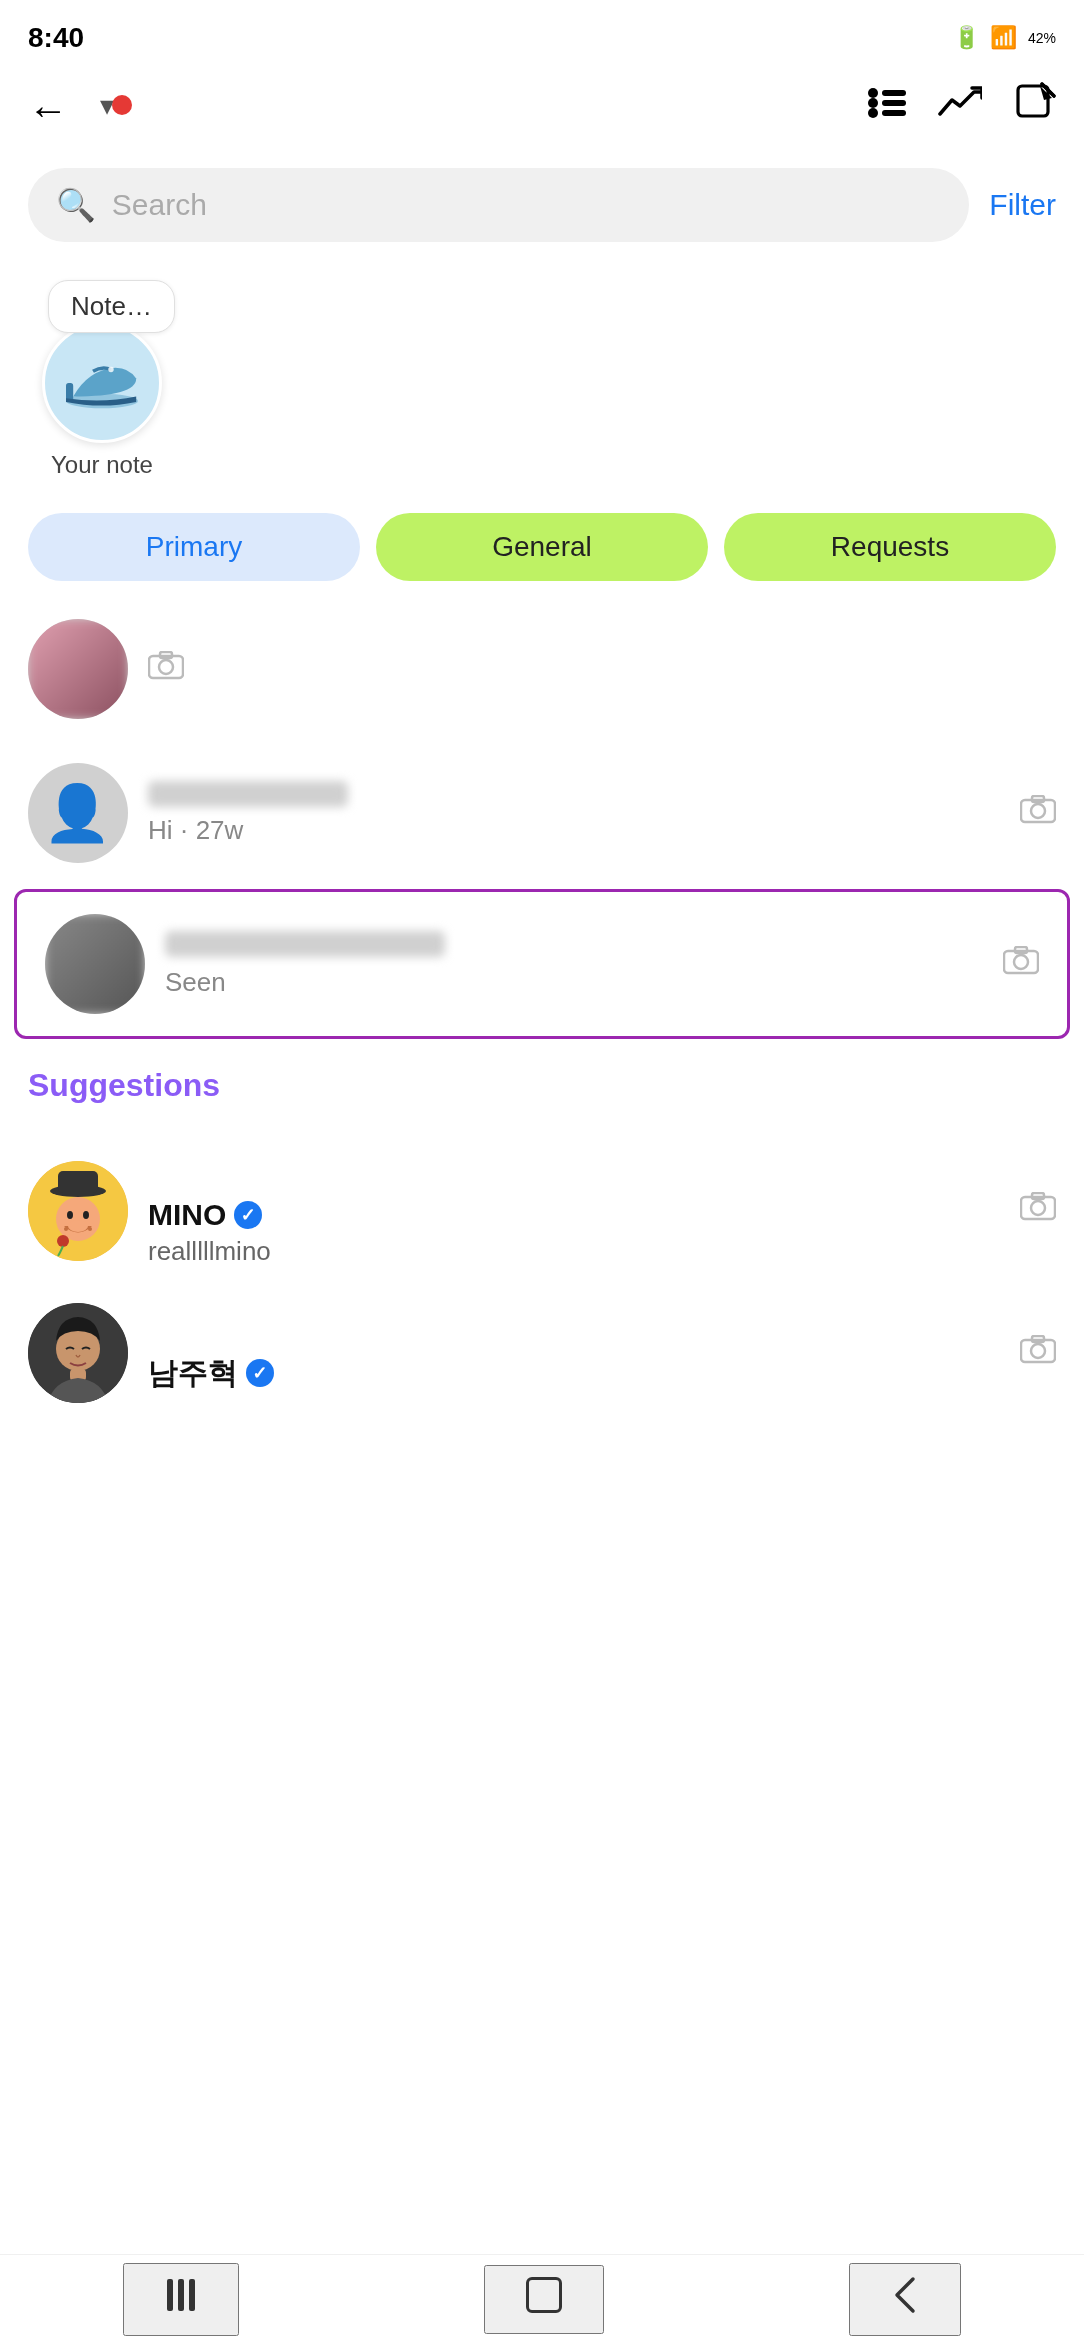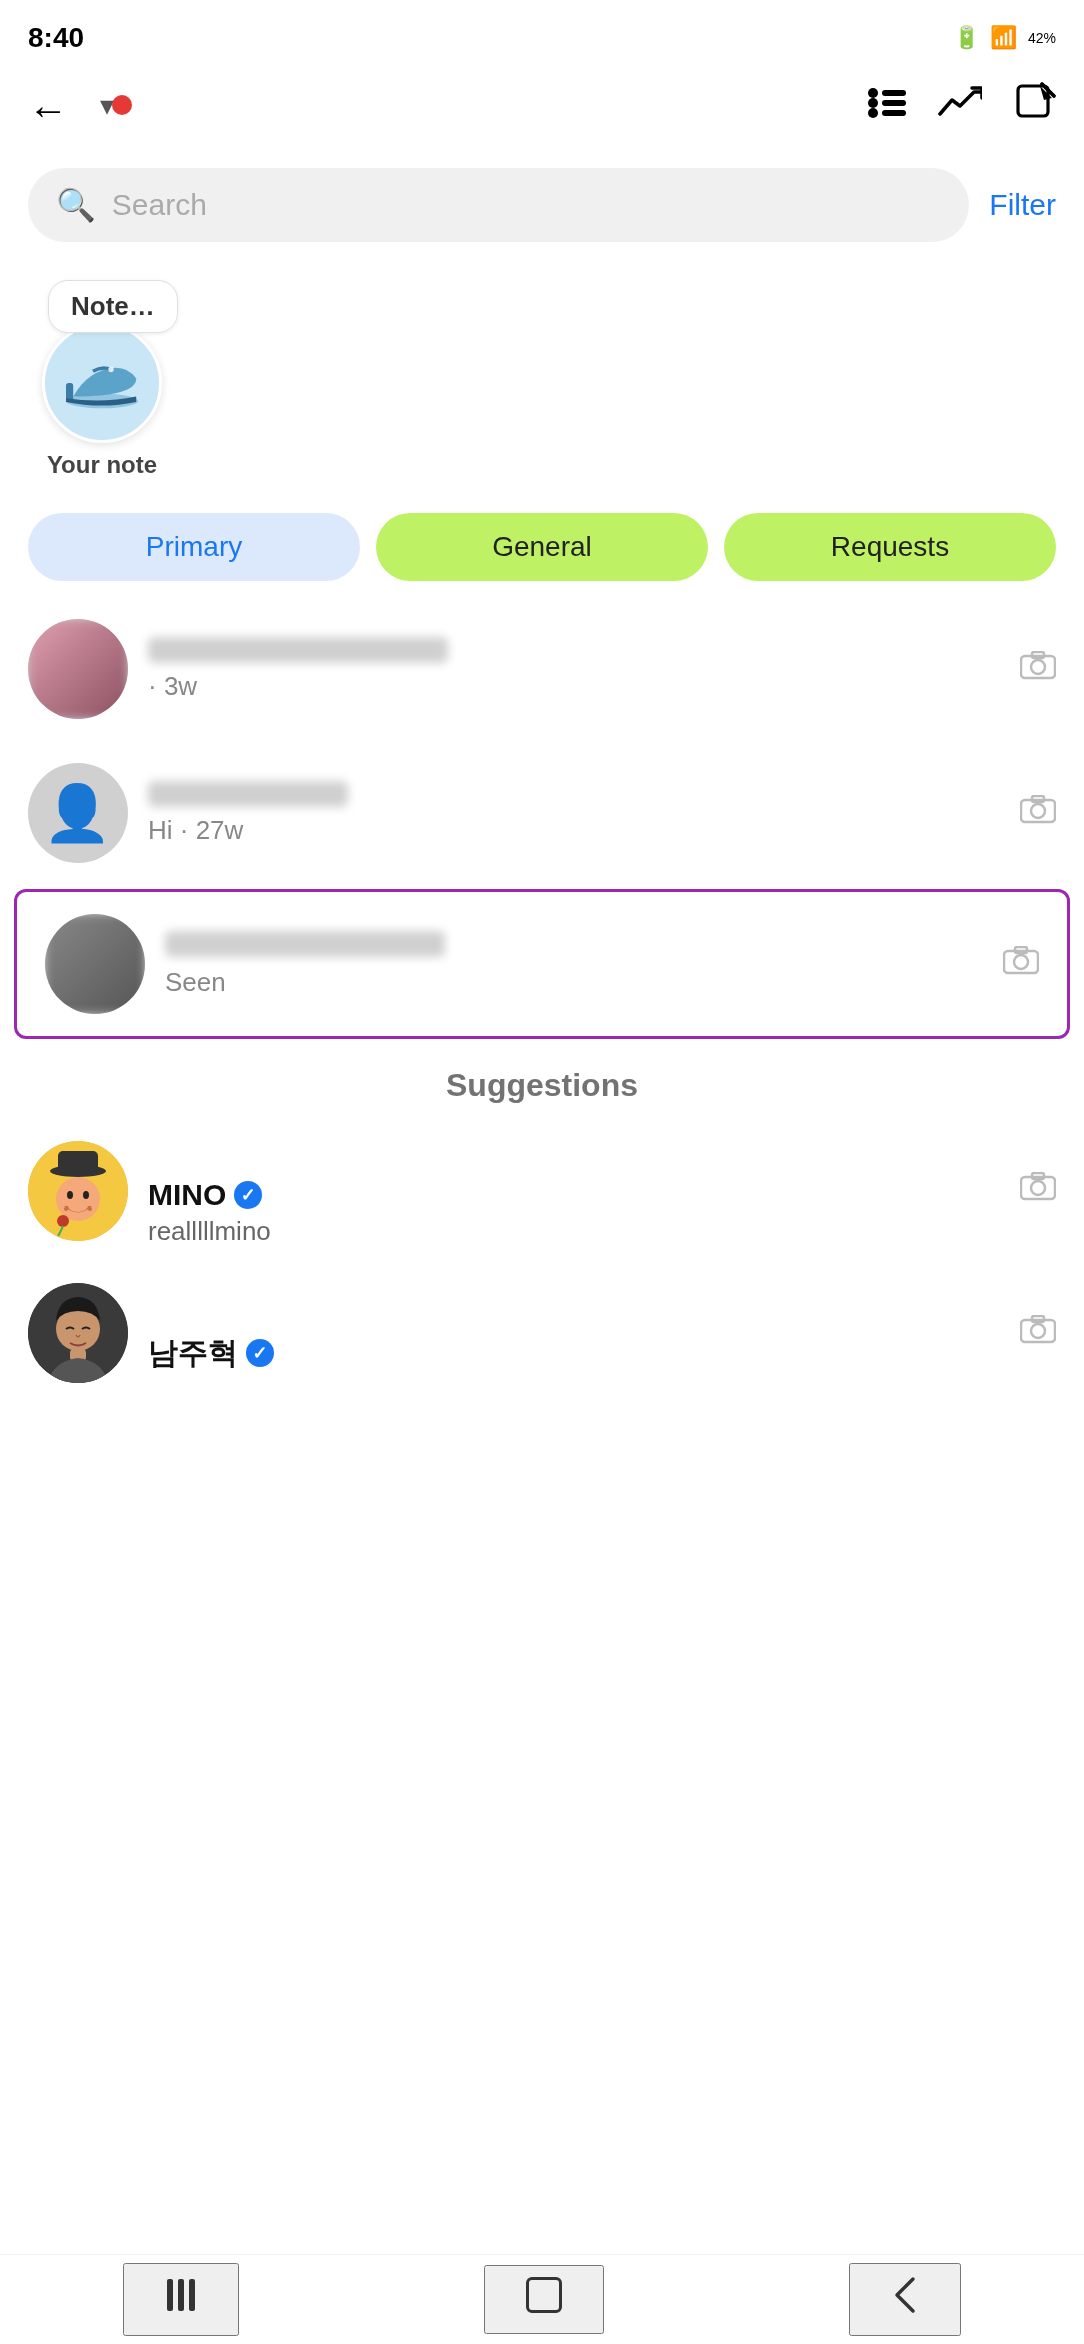--- a/index.html
+++ b/index.html
@@ -113,21 +113,20 @@
       font-size: 30px;
       color: #1a77f2;
       font-weight: 500;
       cursor: pointer;
       white-space: nowrap;
     }
 
     
     .your-note-section {
       padding: 20px 28px 10px 28px;
-      font-weight: bold;
     }
     .note-bubble {
       display: inline-block;
       background: #fff;
       border: 1.5px solid #e0e0e0;
       border-radius: 20px;
       padding: 10px 22px;
       font-size: 26px;
       color: #333;
       margin-bottom: -10px;
@@ -254,23 +253,22 @@
       font-size: 34px;
     }
 
     
     .suggestions-section {
       padding: 24px 28px 10px 28px;
     }
     .suggestions-title {
       font-size: 32px;
       font-weight: 700;
-      color: #737373;
-      margin-bottom: 12px;
-      text-align: center;
+      color: #8b5cf6;
+      margin-bottom: 32px;
     }
     .suggestion-item {
       display: flex;
       align-items: center;
       padding: 18px 0;
       gap: 20px;
       cursor: pointer;
     }
     .suggestion-avatar {
       width: 100px;
@@ -441,24 +439,20 @@
   <button class="tab-btn active">Primary</button>
   <button class="tab-btn inactive">General</button>
   <button class="tab-btn inactive">Requests</button>
 </div>
 
 <div class="chat-list">
 
   <div class="chat-item">
     <div class="avatar-wrap">
       <div class="avatar-blurred pink"></div>
-    </div>
-    <div class="chat-content">
-      <div class="chat-name-blurred"></div>
-      <span class="chat-preview">· 3w</span>
     </div>
     <div class="camera-icon-wrap">
       <svg width="36" height="30" viewBox="0 0 36 30" fill="none" xmlns="http://www.w3.org/2000/svg">
         <rect x="1" y="5" width="34" height="22" rx="4" stroke="#bbb" stroke-width="2.5"></rect>
         <circle cx="18" cy="16" r="7" stroke="#bbb" stroke-width="2.5"></circle>
         <rect x="12" y="1" width="12" height="6" rx="2" stroke="#bbb" stroke-width="2.5"></rect>
       </svg>
     </div>
   </div>
 

